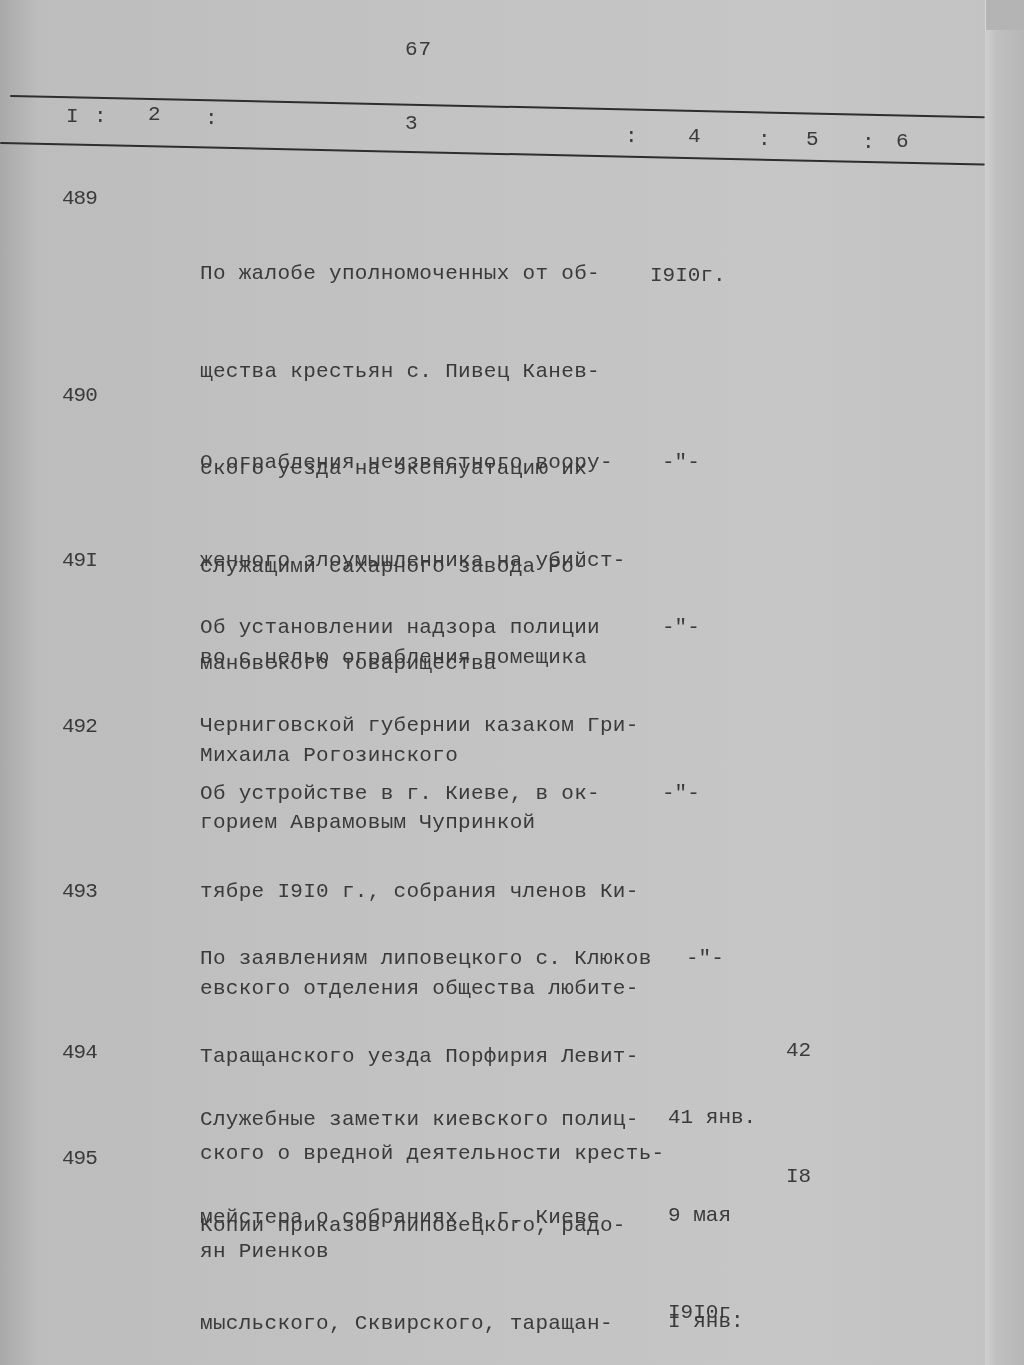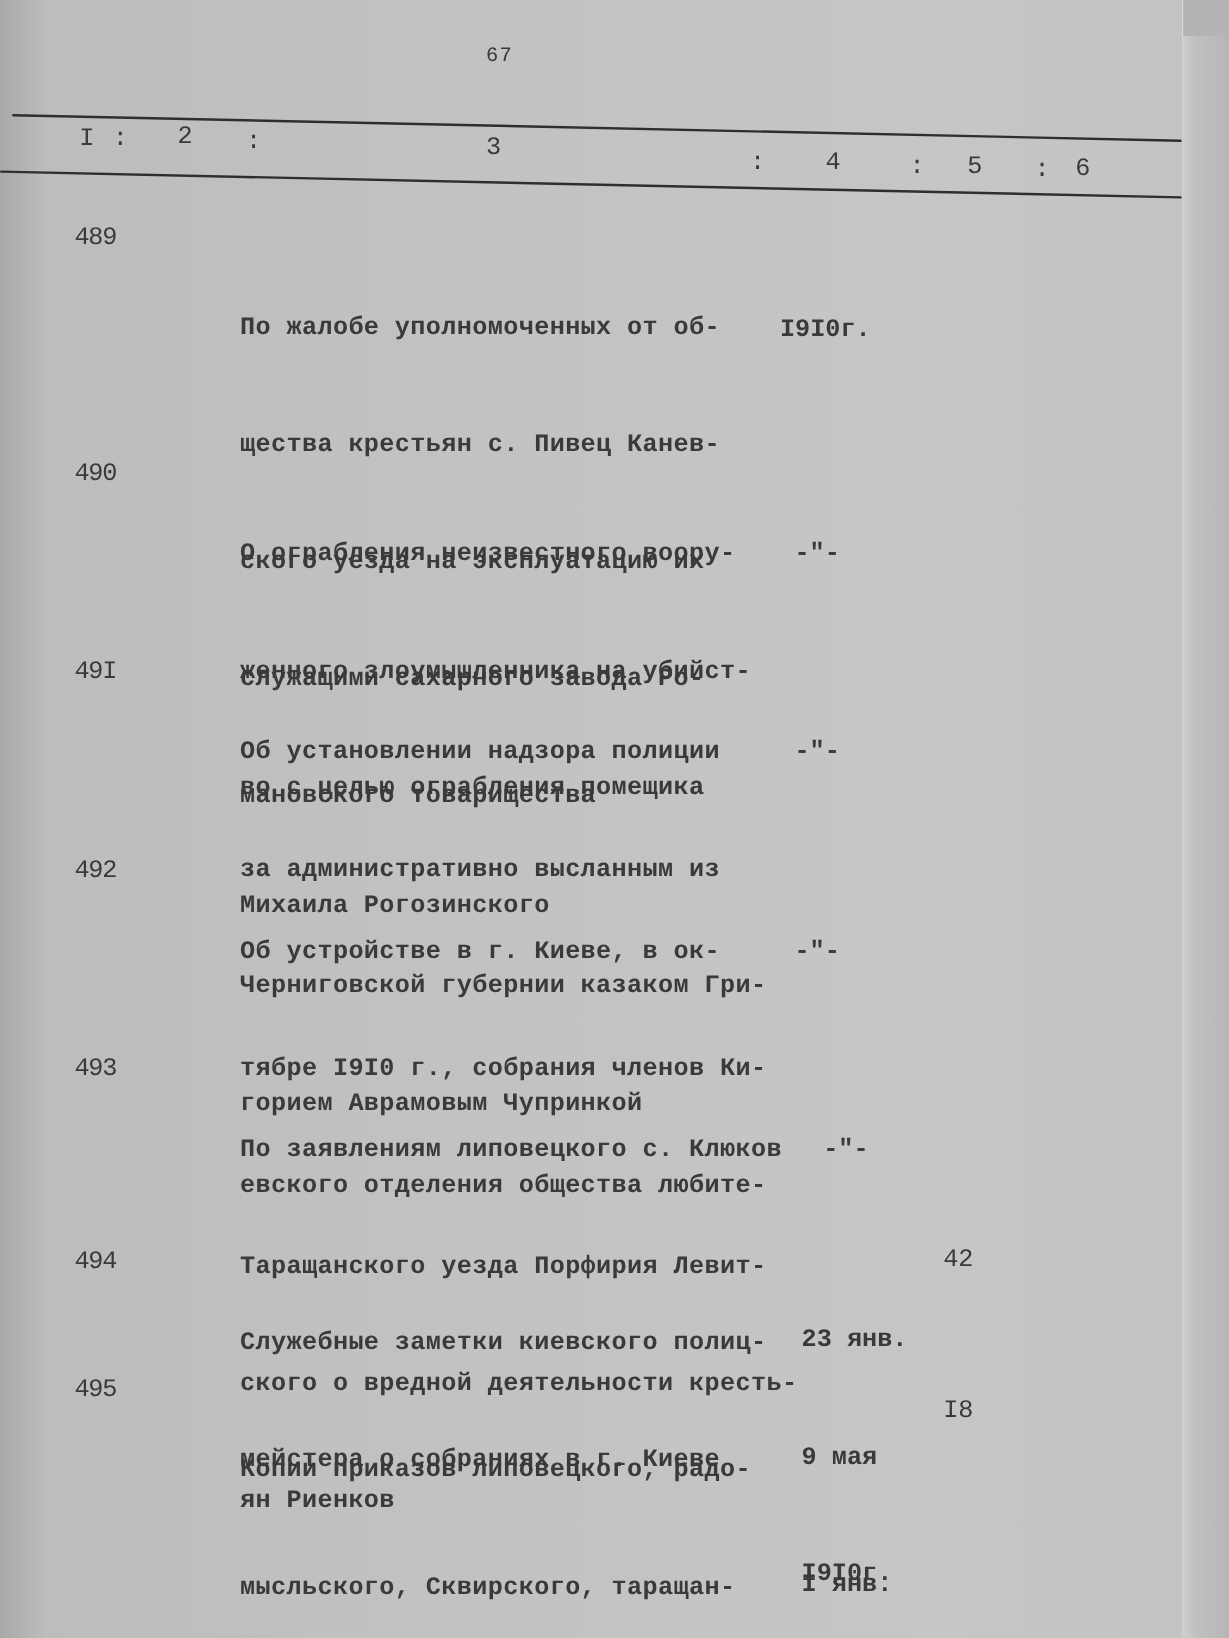--- a/index.html
+++ b/index.html
@@ -13,35 +13,35 @@
   .page {
     position: absolute; left: 0; top: 0; width: 985px; height: 1365px;
     background: linear-gradient(90deg, #a9a9a9 0%, #bdbdbd 4%, #c2c2c2 40%, #c6c6c6 80%, #c3c3c3 100%);
     border-right: 1px solid #d8d8d8;
   }
   .edge {
     position: absolute; left: 985px; top: 30px; width: 39px; height: 1335px;
     background: linear-gradient(90deg, #cfcfcf, #c0c0c0 30%, #b6b6b6);
   }
   .page-number {
-    position: absolute; left: 405px; top: 38px; font-size: 17px; letter-spacing: 1px;
+    position: absolute; left: 405px; top: 38px; font-size: 21px; letter-spacing: 1px;
   }
   .rule {
     position: absolute; height: 2px; background: #2e2e2e; border-radius: 1px;
     transform-origin: left center;
   }
   .rule.top { left: 10px; top: 95px; width: 975px; transform: rotate(1.25deg); }
   .rule.bottom { left: 0px; top: 142px; width: 985px; transform: rotate(1.25deg); }
   .hdr { position: absolute; font-size: 21px; }
   .entry { position: absolute; left: 0; width: 985px; font-size: 21px; line-height: 32.5px; }
   .num { position: absolute; left: 62px; top: 0; letter-spacing: -1px; }
   .desc { position: absolute; left: 200px; top: 0; white-space: pre; letter-spacing: 0.3px; }
   .date { position: absolute; left: 650px; top: 0; white-space: pre; }
   .sheets { position: absolute; left: 786px; top: 0; }
-  .line { display: block; font-weight: bold; }
+  .line { display: block; }
 </style>
 </head>
 <body>
 
 <div class="page">
   <div class="page-number">67</div>
 
   <div class="rule top"></div>
   <div>
     <span class="hdr" style="left:66px;top:105px">I</span>
@@ -82,21 +82,20 @@
     </div>
     <div class="date" style="left:662px;top:2px">
       <span class="line">-"-</span>
     </div>
   </div>
 
   <div class="entry" style="top:545px">
     <span class="num">49I</span>
     <div class="desc" style="top:2px">
       <span class="line">Об установлении надзора полиции</span>
-      <span class="line">за административно высланным из</span>
       <span class="line">Черниговской губернии казаком Гри-</span>
       <span class="line">горием Авpамовым Чупринкой</span>
     </div>
     <div class="date" style="left:662px;top:2px">
       <span class="line">-"-</span>
     </div>
   </div>
 
   <div class="entry" style="top:711px">
     <span class="num">492</span>
@@ -123,21 +122,21 @@
     </div>
   </div>
 
   <div class="entry" style="top:1037px">
     <span class="num">494</span>
     <div class="desc" style="top:2px">
       <span class="line">Служебные заметки киевского полиц-</span>
       <span class="line">мейстера о собраниях в г. Киеве</span>
     </div>
     <div class="date" style="left:668px;top:0px">
-      <span class="line">23 янв.</span>
+      <span class="line">41 янв.</span>
       <span class="line">9 мая</span>
       <span class="line">I9I0г.</span>
     </div>
     <span class="sheets" style="top:-2px">42</span>
   </div>
 
   <div class="entry" style="top:1143px">
     <span class="num">495</span>
     <div class="desc" style="top:2px">
       <span class="line">Копии приказов липовецкого, радо-</span>

